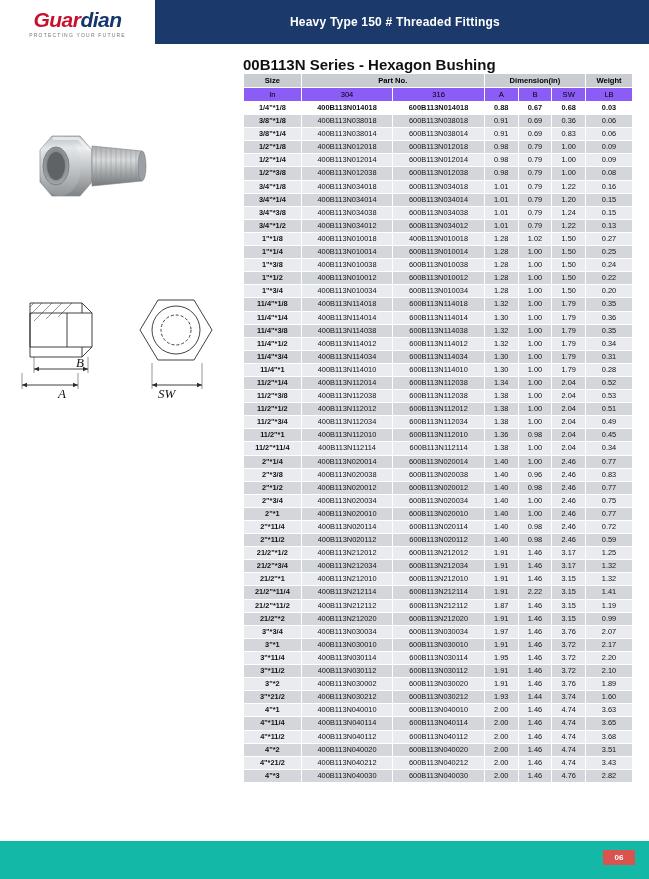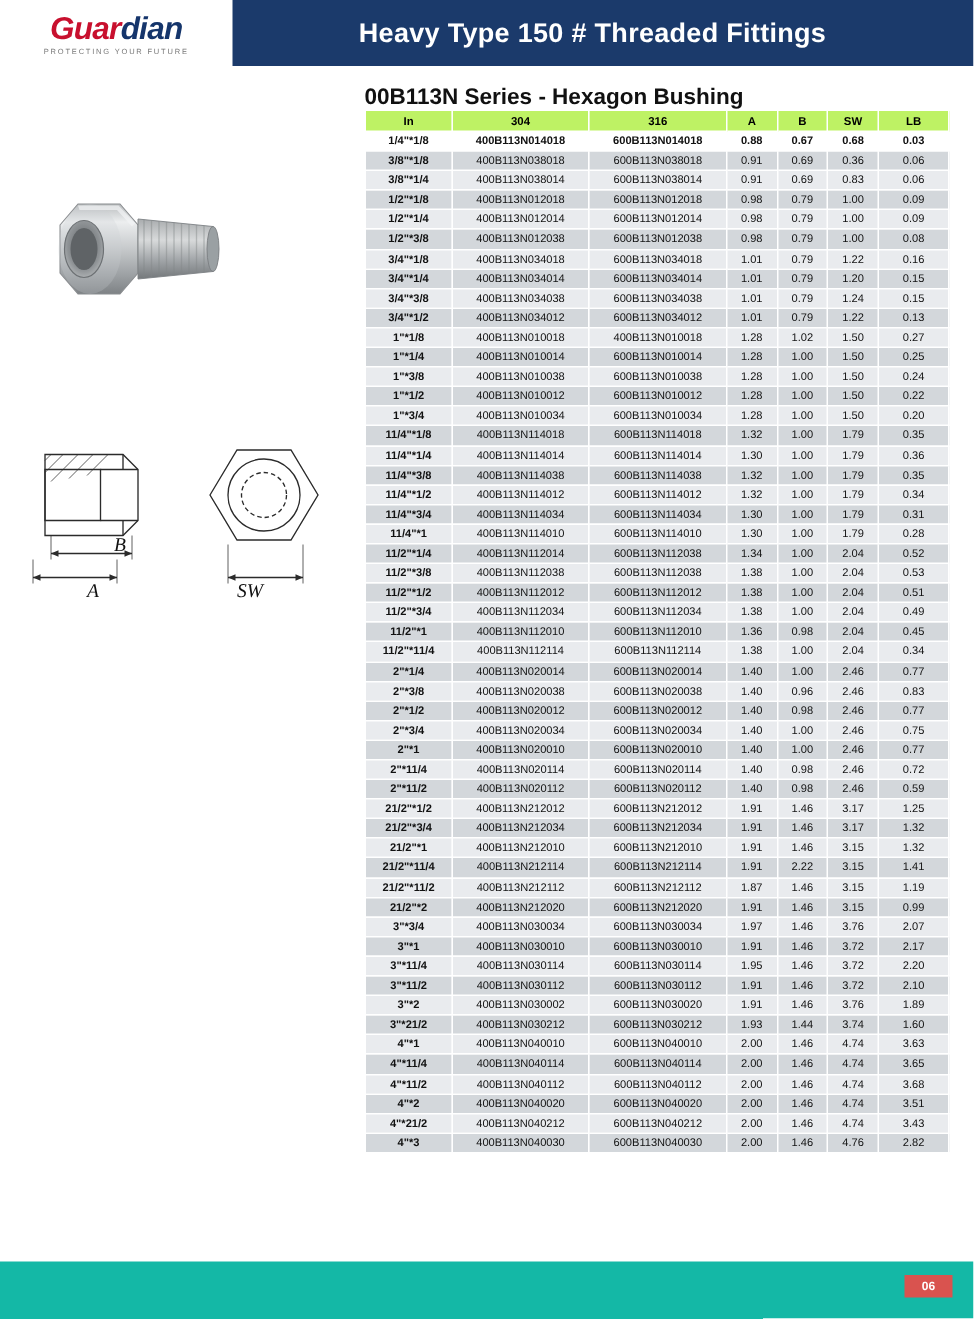--- a/index.html
+++ b/index.html
@@ -48,21 +48,21 @@
   .logo-sub {
     font-size: 5px;
     color: #777;
     letter-spacing: 1.2px;
     margin-top: 2px;
   }
   .header-title {
     flex: 1;
     text-align: center;
     color: #ffffff;
-    font-size: 18px;
+    font-size: 12px;
     font-weight: bold;
     letter-spacing: 0.2px;
     padding-right: 14px;
   }
 
   
   .section-title {
     position: absolute;
     top: 56px;
     left: 243px;
@@ -94,22 +94,22 @@
   }
   table.spec thead th {
     background: #c9cdd2;
     font-weight: bold;
     font-size: 7.6px;
     color: #000;
     height: 13px;
     line-height: 13px;
   }
   table.spec thead th.sub {
-    background: #bef264;
-    font-weight: bold;
+    background: #8b5cf6;
+    font-weight: normal;
   }
   tr.odd td { background: #e9ebee; }
   tr.even td { background: #d3d7db; }
   tr.first td {
     background: #ffffff;
     font-weight: bold;
   }
   td.size { font-weight: bold; }
   tr.first td.size,
   tr.first td.wt { font-weight: bold; }
@@ -266,20 +266,26 @@
     <text x="64" y="82" font-family="Liberation Serif, serif" font-style="italic" font-size="13" fill="#111">B</text>
     <text x="46" y="113" font-family="Liberation Serif, serif" font-style="italic" font-size="13" fill="#111">A</text>
     <text x="146" y="113" font-family="Liberation Serif, serif" font-style="italic" font-size="13" fill="#111">SW</text>
   </svg>
 </div>
 
 <div class="table-wrap">
   <table class="spec">
     <thead>
       <tr>
+        <th class="col-size" rowspan="1">Size</th>
+        <th colspan="2">Part No.</th>
+        <th colspan="3">Dimension(in)</th>
+        <th class="col-wt">Weight</th>
+      </tr>
+      <tr>
         <th class="sub col-size">In</th>
         <th class="sub col-pn">304</th>
         <th class="sub col-pn">316</th>
         <th class="sub col-dim">A</th>
         <th class="sub col-dim">B</th>
         <th class="sub col-dim">SW</th>
         <th class="sub col-wt">LB</th>
       </tr>
     </thead>
     <tbody id="spec-body">

